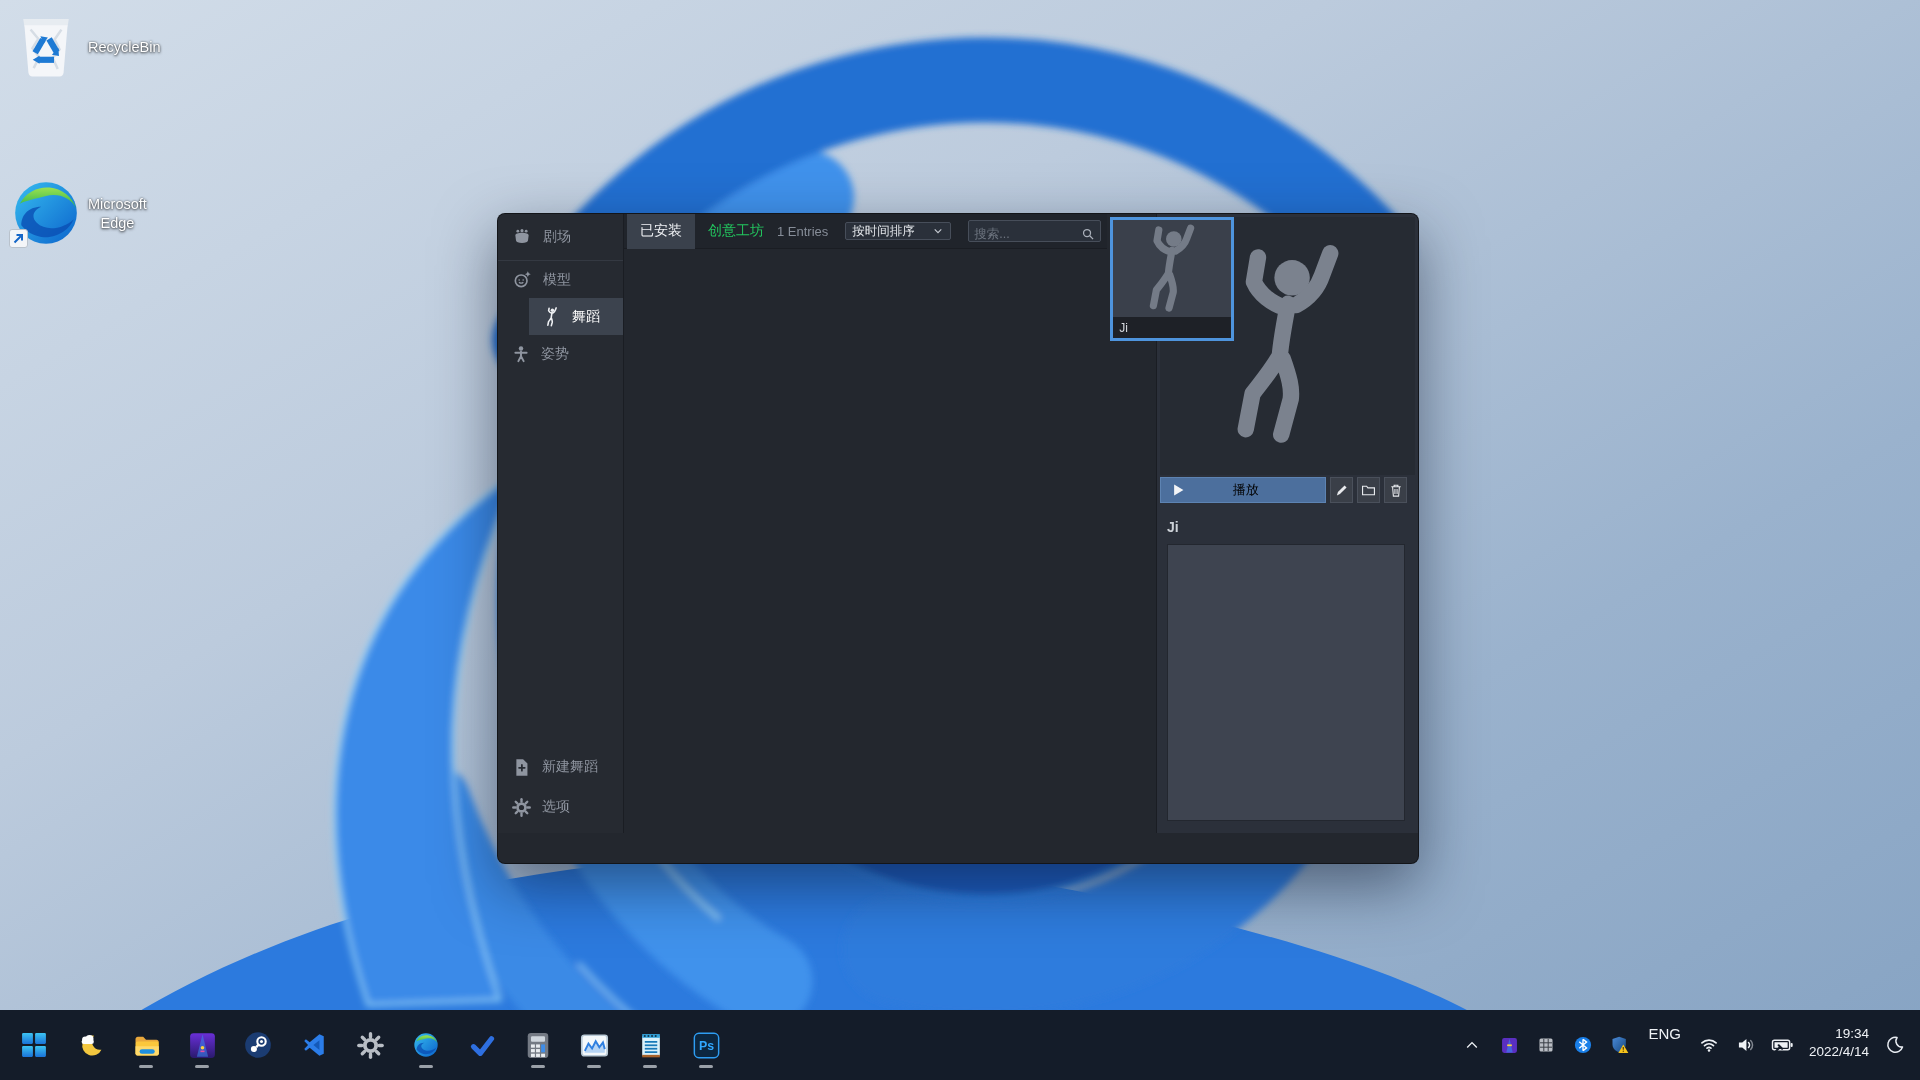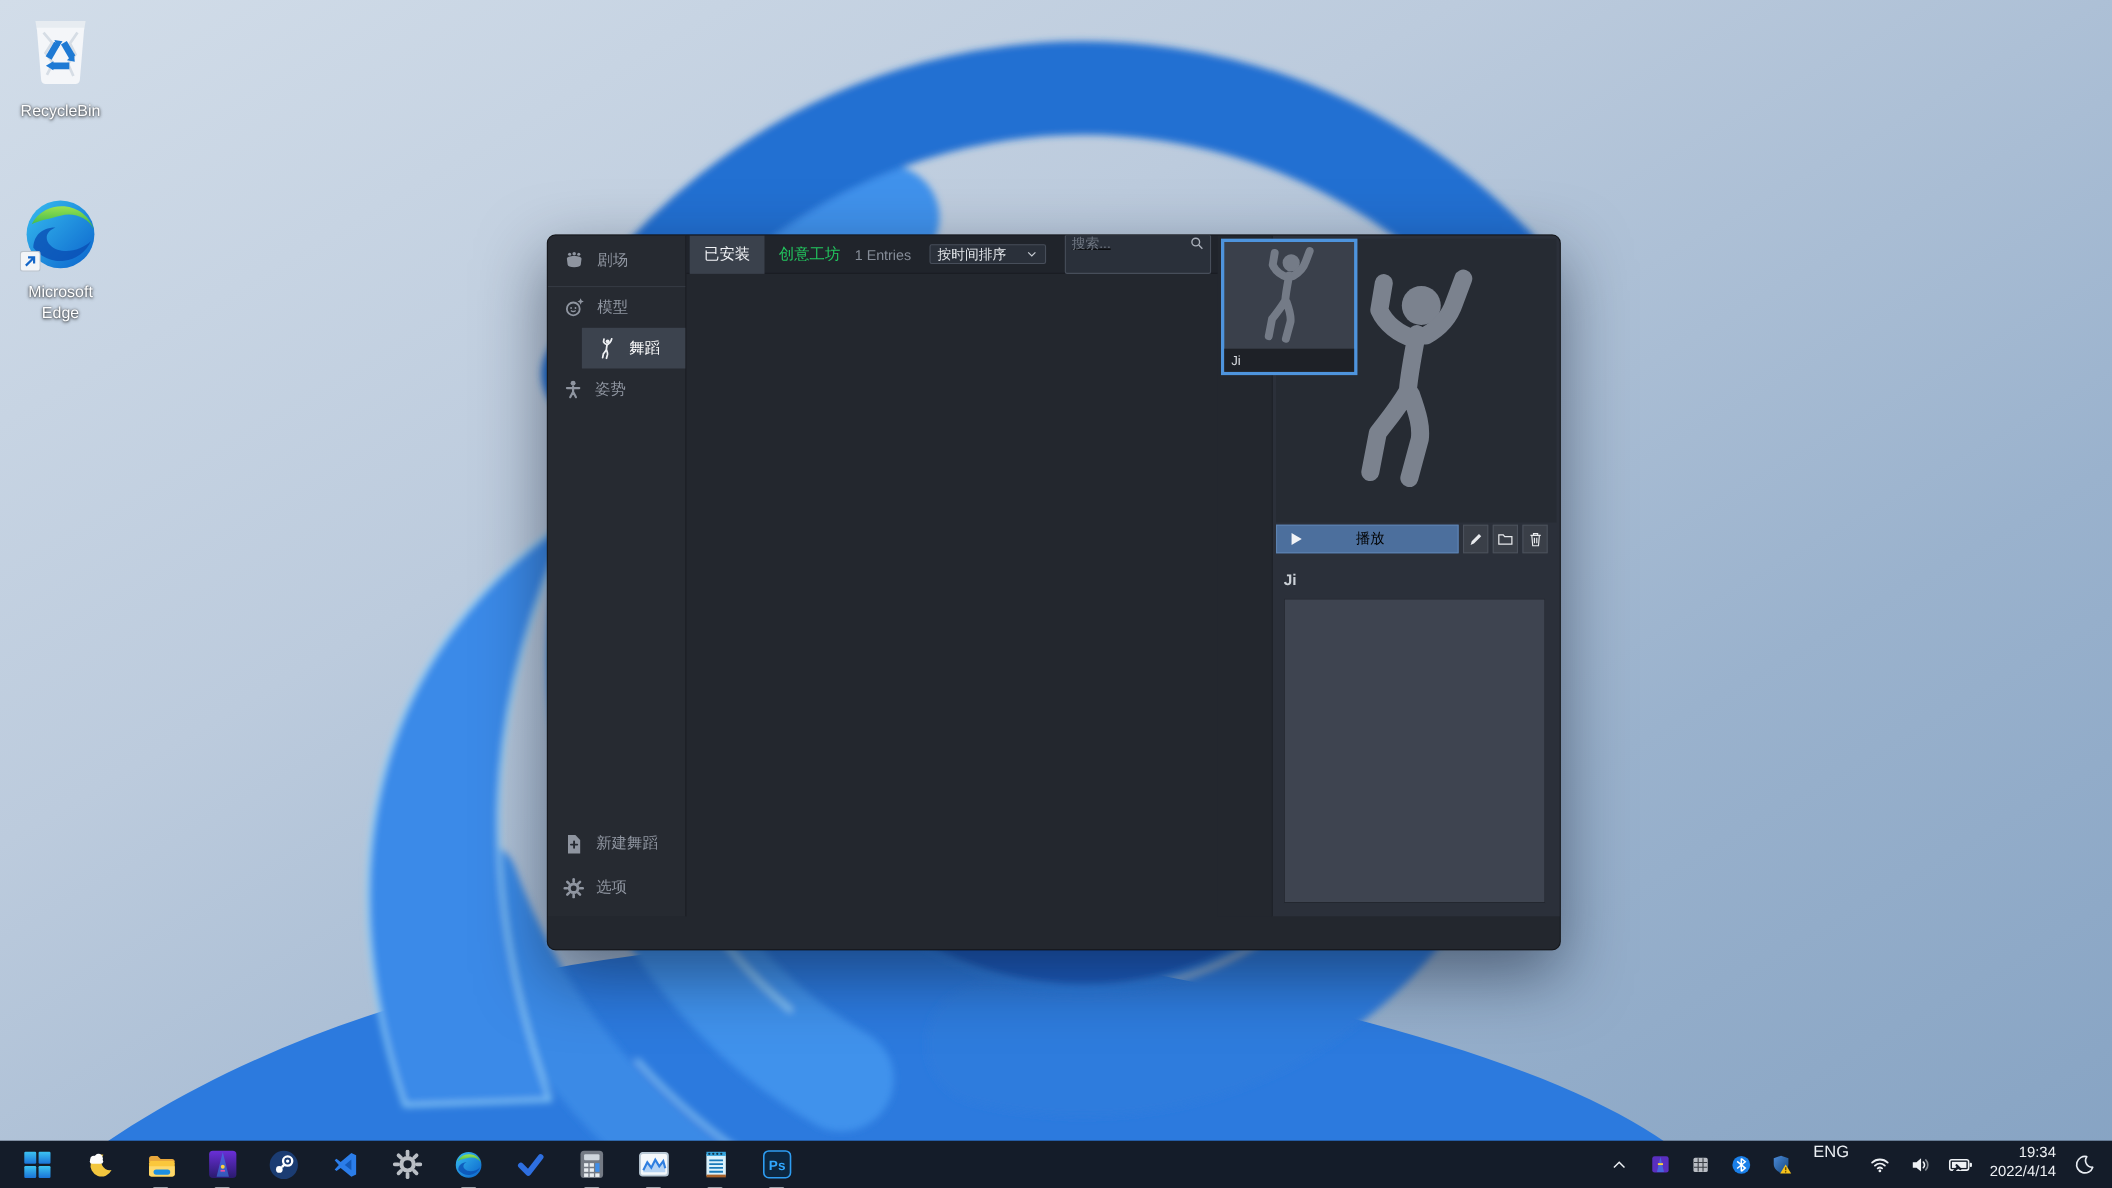--- a/index.html
+++ b/index.html
@@ -5,21 +5,21 @@
   * { box-sizing: border-box; margin: 0; padding: 0; }
   html, body { width: 1920px; height: 1080px; overflow: hidden;
     font-family: "Liberation Sans", "DejaVu Sans", sans-serif; }
   .stage { position: relative; width: 1920px; height: 1080px;
     background: linear-gradient(150deg, #d2dde9 0%, #bccbdd 35%, #9ab2cd 70%, #86a3c3 100%); }
 
   
   .wallpaper { position: absolute; inset: 0; z-index: 0; }
 
   
-  .desktop-icon { position: absolute; width: 92px; display: flex; flex-direction: column;
+  .desktop-icon { position: absolute; width: 92px; display: flex; 
     align-items: center; gap: 5px; z-index: 2; cursor: default; }
   .desktop-icon .dlabel { color: #fff; font-size: 14.5px; line-height: 1.3; text-align: center;
     text-shadow: 0 1px 3px rgba(0,0,0,.8), 0 0 2px rgba(0,0,0,.5); }
   #icon-recycle { left: 9px; top: 8px; }
   #icon-edge { left: 9px; top: 176px; }
   .edge-wrap { position: relative; width: 74px; height: 76px; }
   .shortcut-arrow { position: absolute; left: 0; bottom: 0; }
 
   
   .window { position: absolute; left: 497px; top: 213px; width: 922px; height: 651px;
@@ -49,22 +49,22 @@
     padding-left: 3px; padding-right: 6px; border-bottom: 1px solid #1a1d23; }
   .tab { height: 35px; padding: 0 13px; display: flex; align-items: center;
     color: #22c55e; font-size: 14px; }
   .tab.sel { background: #3a414c; color: #f0f2f5; }
   .tb-right { margin-left: auto; display: flex; align-items: center; gap: 17px; }
   .entries { color: #868d98; font-size: 13px; }
   .dropdown { width: 106px; height: 18px; background: #2a303a; border: 1px solid #474e5a;
     border-radius: 2px; display: flex; align-items: center; padding: 0 6px;
     color: #e4e7eb; font-size: 12.5px; }
   .dropdown .dd-label { flex: 1; }
-  .searchbox { width: 133px; height: 36px; background: #2a303a; border: 1px solid #474e5a;
-    border-radius: 2px; display: flex; align-items: flex-start; padding: 0 5px; text-decoration: underline; }
+  .searchbox { width: 133px; height: 22px; background: #2a303a; border: 1px solid #474e5a;
+    border-radius: 2px; display: flex; align-items: flex-end; padding: 0 5px; }
   .searchbox input { flex: 1; min-width: 0; background: transparent; border: none; outline: none;
     color: #d7dbe0; font-size: 12.5px; font-family: inherit; }
   .searchbox input::placeholder { color: #6e7580; }
 
   .main { flex: 1; display: flex; }
   .grid-area { flex: 1; background: #23272e; position: relative; }
   .grid-tile { position: absolute; left: 3px; top: 3px; width: 124px; height: 124px;
     border: 3px solid #4e94dd; background: #3a404b; display: flex; flex-direction: column; }
   .grid-tile .fig { flex: 1; display: flex; align-items: center; justify-content: center; color: #747b87; }
   .grid-tile .strip { height: 21px; background: #1e2127; display: flex; align-items: center;
@@ -78,21 +78,21 @@
   .play-btn { width: 167px; height: 26px; background: #4c6f9d; border: 1px solid #5d83b2;
     display: flex; align-items: center; }
   .play-btn .play-tri { margin-left: 12px; }
   .play-btn .play-lbl { flex: 1; text-align: center; color: #000000; font-size: 13px; margin-right: 18px; }
   .sq-btn { width: 23px; height: 26px; background: #3a3f48; border: 1px solid #4a505b;
     display: flex; align-items: center; justify-content: center; }
   .detail-name { margin: 16px 10px 0 10px; color: #ccd1d7; font-size: 14px; font-weight: bold; }
   .desc-box { margin: 9px 13px 12px 10px; flex: 1; background: #3e4450; border: 1px solid #23272f; }
 
   
-  .taskbar { position: absolute; left: 0; bottom: 0; width: 1920px; height: 43px;
+  .taskbar { position: absolute; left: 0; bottom: 0; width: 1920px; height: 70px;
     background: #141c29; z-index: 4; display: flex; align-items: center; }
   .tb-icons { display: flex; align-items: center; padding-left: 14px; gap: 16px; }
   .tb-slot { position: relative; width: 40px; height: 48px; display: flex;
     align-items: center; justify-content: center; border-radius: 5px; }
   .tb-slot.running::after { content: ""; position: absolute; bottom: 1px; left: 13px;
     width: 14px; height: 3px; border-radius: 2px; background: #9aa0a8; }
   .tray { margin-left: auto; display: flex; align-items: flex-start; gap: 7px; padding-right: 10px; }
   .tray-ico { width: 30px; height: 40px; display: flex; align-items: center; justify-content: center;
     border-radius: 4px; }
   .lang { color: #eef1f5; font-size: 15px; padding: 0 6px; }

